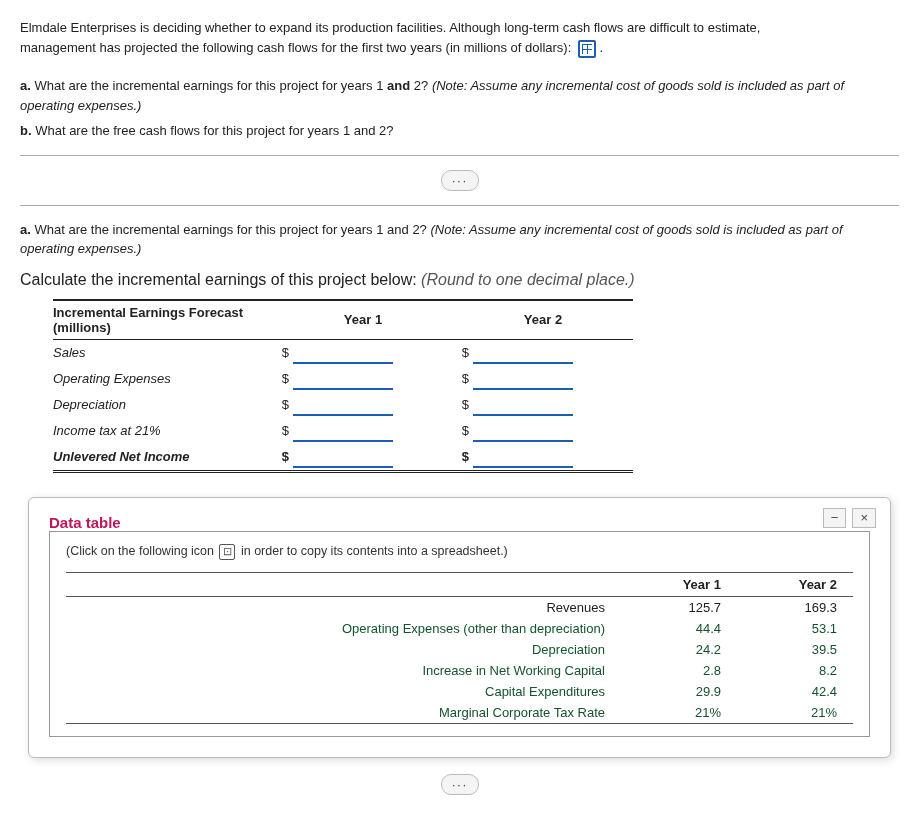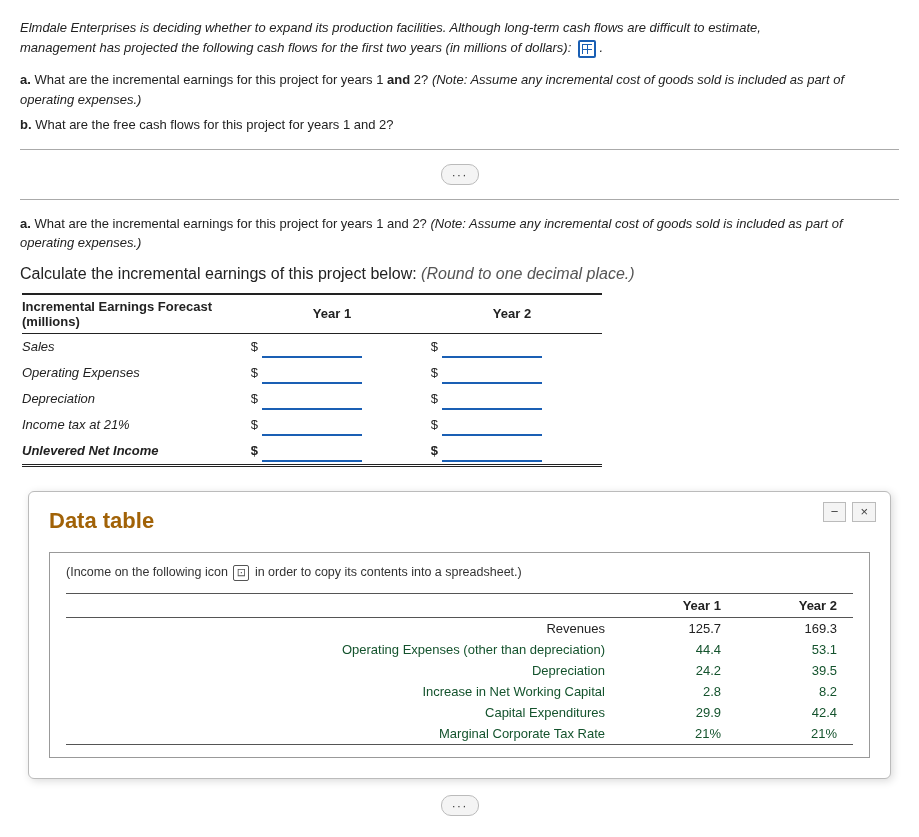--- a/index.html
+++ b/index.html
@@ -8,22 +8,21 @@
       font-size: 13px;
       color: #222;
       background: #fff;
       width: 919px;
       min-height: 837px;
       padding: 18px 20px;
     }
 
     .intro-text {
       line-height: 1.55;
-      margin-bottom: 12px;
-      font-style: italic;
+      margin-bottom: 18px;
     }
 
     .intro-text .grid-icon {
       display: inline-flex;
       align-items: center;
       justify-content: center;
       width: 18px;
       height: 18px;
       border: 2px solid #1a5fb4;
       border-radius: 2px;
@@ -81,21 +80,21 @@
     }
     .calc-label .round-note {
       color: #555;
       font-style: italic;
     }
 
     
     .earnings-table {
       border-collapse: collapse;
       width: 580px;
-      margin-left: 2px;
+      margin-left: 33px;
     }
     .earnings-table th {
       font-weight: bold;
       text-align: center;
       padding: 4px 10px;
       font-size: 13px;
       border-bottom: 2px solid #222;
     }
     .earnings-table th:first-child {
       text-align: left;
@@ -165,24 +164,24 @@
     .popup-controls button {
       border: 1px solid #bbb;
       background: #f4f4f4;
       font-size: 13px;
       padding: 0 7px;
       cursor: pointer;
       height: 20px;
       color: #444;
     }
     .data-table-popup h2 {
-      font-size: 22px;
+      font-size: 15px;
       font-weight: bold;
-      margin-bottom: 18px;
-      color: #a16207;
+      margin-bottom: 0;
+      color: #be185d;
     }
     .data-table-inner {
       border: 1px solid #999;
       padding: 12px 16px;
     }
     .data-table-note {
       font-size: 12.5px;
       margin-bottom: 12px;
       color: #333;
     }
@@ -345,21 +344,21 @@
 </table>
 
 <div class="data-table-popup">
   <div class="popup-controls">
     <button>−</button>
     <button>×</button>
   </div>
   <h2>Data table</h2>
   <div class="data-table-inner">
     <div class="data-table-note">
-      <span>(Income on the following icon</span>
+      <span>(Click on the following icon</span>
       <span class="inline-icon"></span>
       <span>in order to copy its contents into a spreadsheet.)</span>
     </div>
     <table class="dt-table">
       <thead>
         <tr>
           <th></th>
           <th>Year 1</th>
           <th>Year 2</th>
         </tr>

